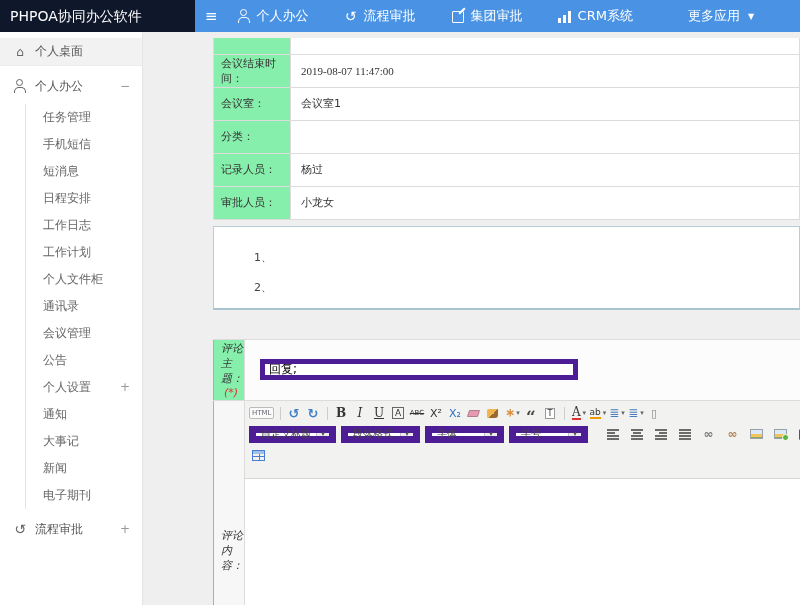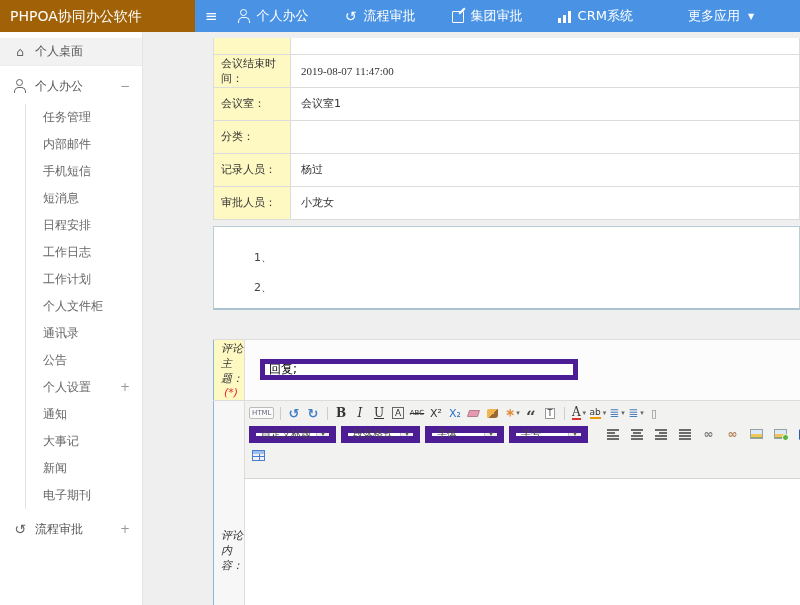--- a/index.html
+++ b/index.html
@@ -3,21 +3,21 @@
 <meta charset="utf-8">
 <style>
   * { box-sizing: border-box; }
   html,body { margin:0; padding:0; }
   body {
     width:800px; height:605px; overflow:hidden; position:relative;
     font-family:"DejaVu Sans", sans-serif; background:#efefef; color:#333;
   }
   
   .topbar { display:flex; height:32px; color:#fff; }
-  .logo { width:195px; background:#a16207; font-size:14px; line-height:32px; padding-left:10px; white-space:nowrap; }
+  .logo { width:195px; background:#0f172a; font-size:14px; line-height:32px; padding-left:10px; white-space:nowrap; }
   .nav { flex:1; background:#4a93e4; display:flex; align-items:center; }
   .hamburger { margin:0 20px 0 10px; font-size:15px; letter-spacing:-1px; cursor:pointer; }
   .nav-items { display:flex; align-items:center; }
   .nav-item { display:flex; align-items:center; gap:6px; margin-right:27px; font-size:13px; cursor:pointer; white-space:nowrap; }
   .nav-caret { font-size:8px; margin-left:2px; }
   .nav-icon { display:inline-flex; align-items:center; justify-content:center; width:14px; height:14px; }
   .icon-glyph { font-size:14px; line-height:14px; }
   
   .icon-person { position:relative; }
   .icon-person::before { content:""; width:5px; height:5px; border:1px solid currentColor; border-radius:50%; position:absolute; top:0; left:3px; }
@@ -32,21 +32,21 @@
   .side-group { height:28px; margin-top:6px; display:flex; align-items:center; gap:8px; padding:0 12px 0 13px; cursor:pointer; }
   .side-icon { display:inline-flex; width:14px; height:14px; align-items:center; justify-content:center; color:#666; }
   .side-toggle { margin-left:auto; color:#999; font-size:12px; }
   .side-subs { margin:4px 0 0 25px; border-left:1px solid #e3e3e3; padding-left:0; }
   .side-sub { height:27px; line-height:27px; padding:0 12px 0 17px; color:#666; display:flex; cursor:pointer; white-space:nowrap; }
   
   .main { position:absolute; top:32px; left:144px; right:0; bottom:0; overflow:hidden; padding:6px 0 0 69px; }
   table.mtable { width:100%; border-collapse:collapse; background:#fff; font-size:11px; }
   table.mtable td { border:1px solid #dcdcdc; height:33px; }
   table.mtable tr.partial td { height:16px; border-top:none; }
-  td.flabel { width:77px; background:#fef9c3; padding-left:7px; color:#333; }
+  td.flabel { width:77px; background:#86efac; padding-left:7px; color:#333; }
   td.fvalue { padding-left:10px; background:#fff; }
   .mono { font-family:Liberation Serif, serif; }
   .content-box { margin-top:6px; height:84px; background:#fff; border:1px solid #b8cdd6; border-bottom:2px solid #a9c3cf; padding:16px 0 0 40px; font-size:11px; line-height:30px; color:#444; }
   table.ctable { width:100%; border-collapse:collapse; background:#fff; font-size:11px; margin-top:29px; }
   table.ctable td { border:1px solid #dcdcdc; }
   table.ctable td:first-child { border-left:1px solid #8fb6d8;font-style:italic; }
   tr.subject-row td { height:36px; }
   tr.subject-row td.fvalue { background:#fcfcfc; }
   .req { color:#e03131; margin-left:3px; }
   .subject-input { width:318px; height:21px; border:5px solid #4c1d95; font-size:12px; padding:1px 4px; margin-left:5px; font-family:"DejaVu Sans", sans-serif; }
@@ -146,24 +146,20 @@
     <span class="side-toggle">−</span>
   </div>
   <div class="side-subs">
 
 
       <div class="side-sub">
         <span>任务管理</span>
         <span class="side-toggle"></span>
       </div>
 
-      <div class="side-sub">
-        <span>内部邮件</span>
-        <span class="side-toggle"></span>
-      </div>
 
       <div class="side-sub">
         <span>手机短信</span>
         <span class="side-toggle"></span>
       </div>
 
       <div class="side-sub">
         <span>短消息</span>
         <span class="side-toggle"></span>
       </div>
@@ -186,20 +182,24 @@
       <div class="side-sub">
         <span>个人文件柜</span>
         <span class="side-toggle"></span>
       </div>
 
       <div class="side-sub">
         <span>通讯录</span>
         <span class="side-toggle"></span>
       </div>
 
+      <div class="side-sub">
+        <span>会议管理</span>
+        <span class="side-toggle"></span>
+      </div>
 
       <div class="side-sub">
         <span>公告</span>
         <span class="side-toggle"></span>
       </div>
 
       <div class="side-sub">
         <span>个人设置</span>
         <span class="side-toggle">+</span>
       </div>

